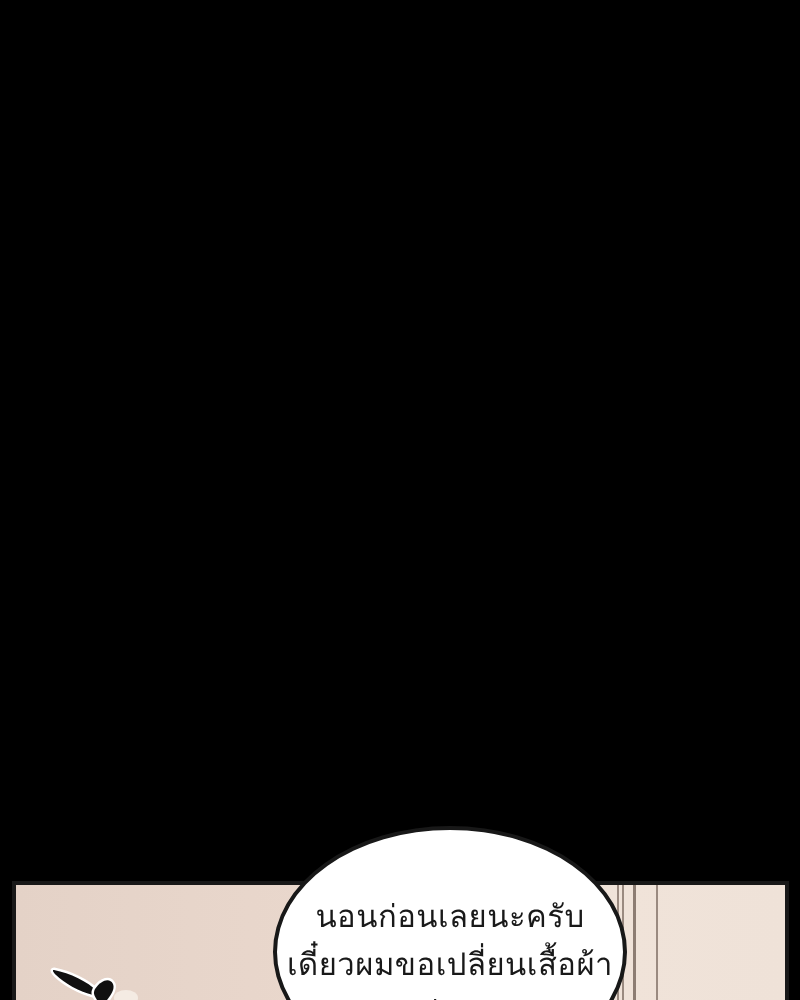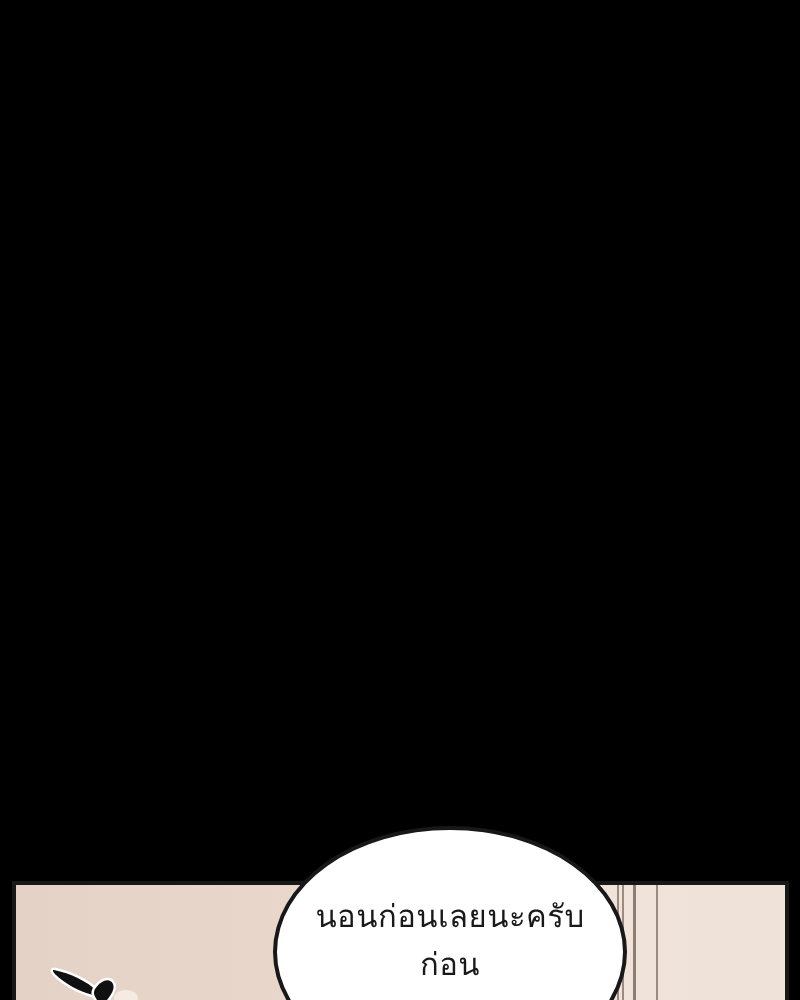--- a/index.html
+++ b/index.html
@@ -97,17 +97,18 @@
     <ellipse cx="88" cy="41" rx="12" ry="8" fill="#f4ebe3"></ellipse>
 
     <path d="M16,13 C32,16 50,25 59,34 C61,37 59,39 55,38 C42,35 26,26 18,18 C15,15 14,13 16,13 Z" fill="#101010" stroke="#ffffff" stroke-width="5" stroke-linejoin="round" paint-order="stroke"></path>
 
     <path d="M57,32 C64,22 72,21 75,27 C77,32 73,38 69,43 L59,43 C56,38 55,36 57,32 Z" fill="#101010" stroke="#ffffff" stroke-width="5" stroke-linejoin="round" paint-order="stroke"></path>
   </svg>
 
   <div class="bubble">
     <div class="bubble-text">
       <span class="line">นอนก่อนเลยนะครับ</span>
+      <span class="line">เดี๋ยวผมขอเปลี่ยนเสื้อผ้า</span>
       <span class="line">ก่อน</span>
     </div>
   </div>
 
 </div>
 
 </body></html>

